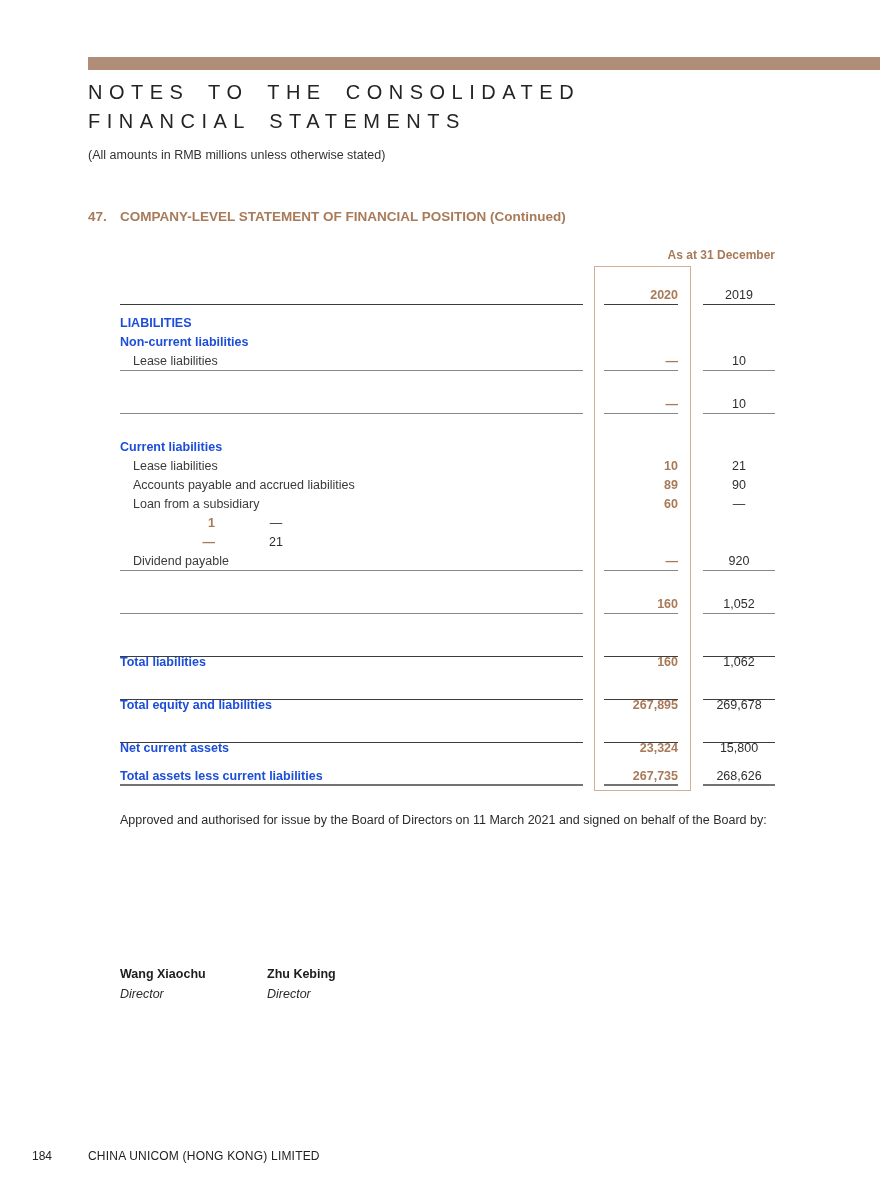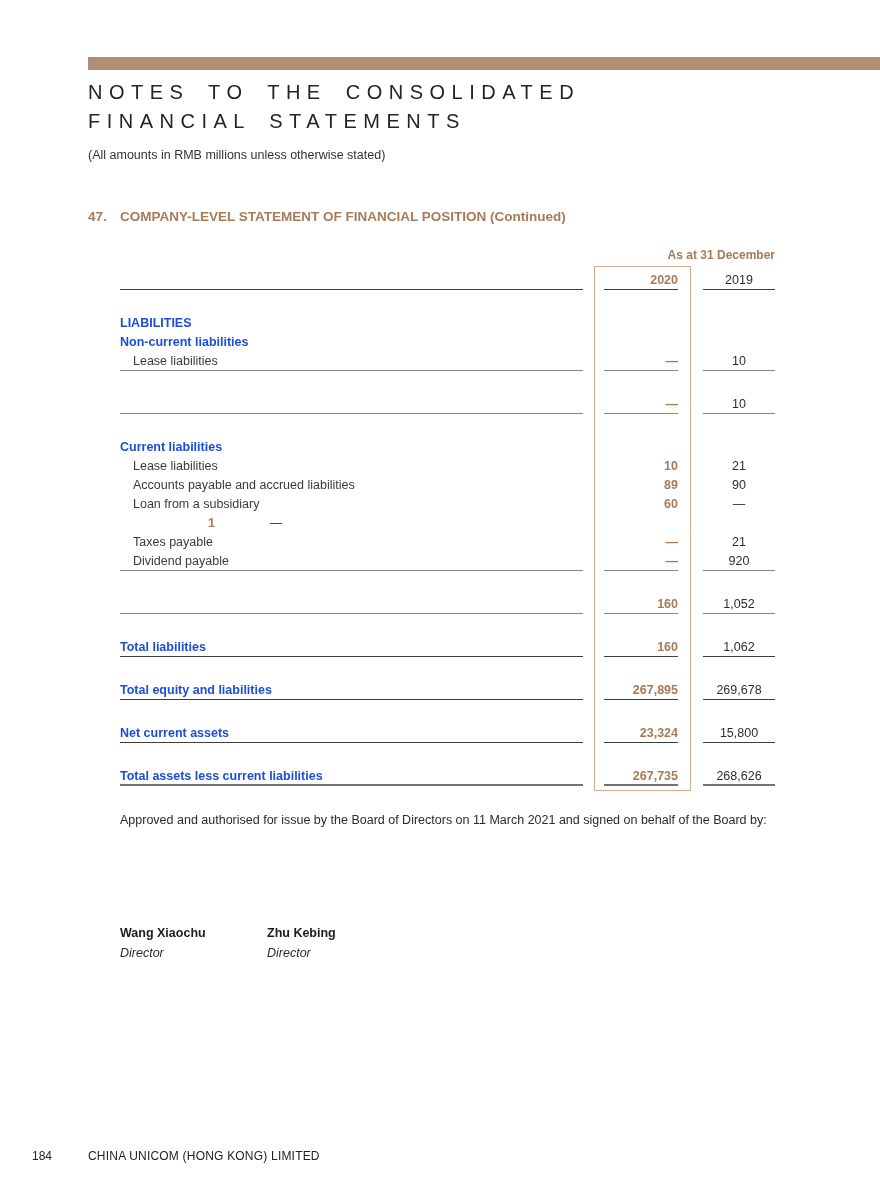--- a/index.html
+++ b/index.html
@@ -24,26 +24,26 @@
   .trow.hdr .cell{height:25px;line-height:19px;padding-top:6px;box-sizing:border-box;}
   .cell{white-space:nowrap;}
   .lab{width:463px;color:#3a3a3a;}
   .lab.b{font-weight:bold;color:#1d4ed8;}
   .lab.ind{padding-left:13px;box-sizing:border-box;}
   .v20{width:74px;margin-left:21px;text-align:right;color:var(--accent,#a87a58);font-weight:bold;}
   .v19{width:72px;margin-left:25px;text-align:center;color:#2e2e2e;}
   .trow.hdr .v19{font-weight:normal;}
   .trow.gap{margin-top:24px;}
   .u-g{border-bottom:1.5px solid #888888;}
-  .u-d{border-bottom:1.5px solid #3d3d3d;}
+  .u-d{border-bottom:1.5px solid #3d3d3d;margin-top:15px;}
   .u-b{border-bottom:2px solid #737373;}
   .colbox{position:absolute;left:474px;top:18px;width:97px;height:525px;
           border:1.5px solid var(--box,#d2ae97);box-sizing:border-box;pointer-events:none;}
   .approval{position:absolute;left:120px;top:813px;width:660px;font-size:12.5px;color:#2b2b2b;}
-  .signatures{position:absolute;left:120px;top:926px;display:flex;}
+  .signatures{position:absolute;left:120px;top:967px;display:flex;}
   .sig{width:147px;}
   .sig .name{font-weight:bold;font-size:12.5px;color:#1d1d1d;height:20px;}
   .sig .role{font-style:italic;font-size:12.5px;color:#2b2b2b;}
   .footer{position:absolute;left:0;top:1149px;width:880px;font-size:12px;color:#222;}
   .footer .pageno{position:absolute;left:32px;top:0;}
   .footer .company{position:absolute;left:88px;top:0;letter-spacing:0.2px;}
 </style>
 </head>
 <body>
 
@@ -109,21 +109,20 @@
         <div class="trow">
           <div class="cell lab ind">Loan from a subsidiary</div>
           <div class="cell v20">60</div>
           <div class="cell v19">—</div>
         </div>
         <div class="trow">
           <div class="cell v20">1</div>
           <div class="cell v19">—</div>
         </div>
         <div class="trow">
-          <div class="cell lab ind">Taxes payable</div>
           <div class="cell v20">—</div>
           <div class="cell v19">21</div>
         </div>
         <div class="trow">
           <div class="cell lab ind u-g">Dividend payable</div>
           <div class="cell v20 u-g">—</div>
           <div class="cell v19 u-g">920</div>
         </div>
         <div class="trow gap">
           <div class="cell lab u-g"></div>

